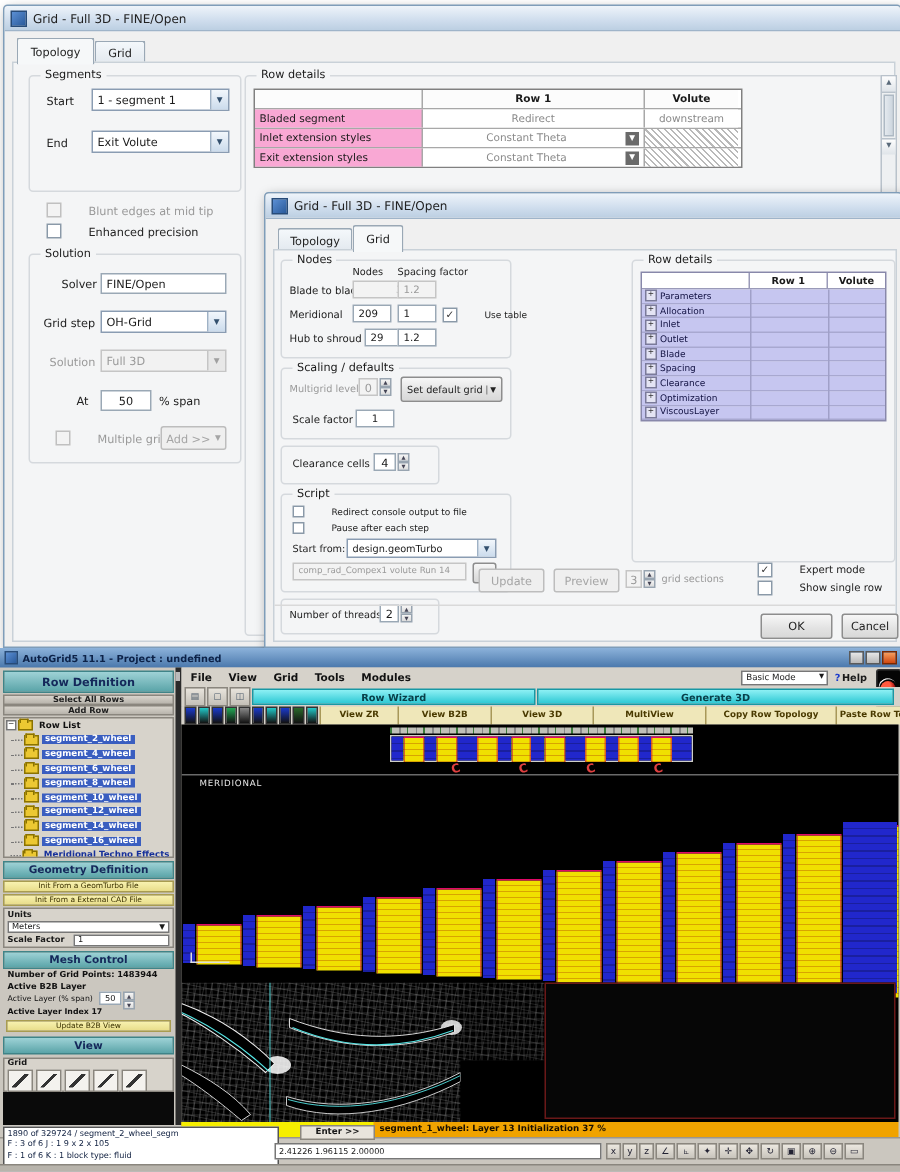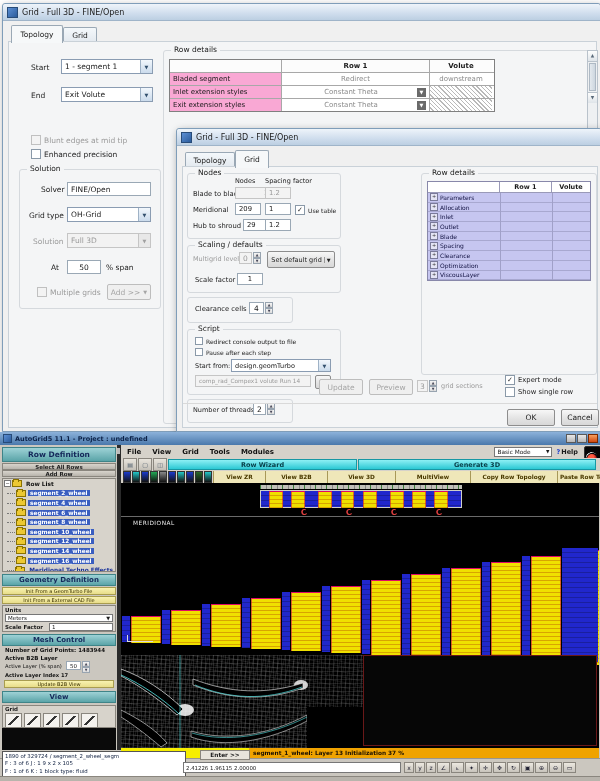--- a/index.html
+++ b/index.html
@@ -30,21 +30,21 @@
        box-sizing:border-box;font-size:7.5px;}
   .combo .ctext{flex:1;padding:0 3px;white-space:nowrap;overflow:hidden;}
   .combo .car{width:11px;align-self:stretch;background:linear-gradient(#f2f7fc,#cbdbec);
        border-left:1px solid #9fb2c6;display:flex;align-items:center;justify-content:center;
        font-size:5px;color:#33506e;}
   .combo.dis{background:#f2f2f2;color:#9a9a9a;border-color:#c5c5c5;}
   .combo.dis .car{background:#e8e8e8;color:#a0a0a0;border-left-color:#c5c5c5;}
   .btn{position:absolute;background:linear-gradient(#f7f7f7,#e2e2e2 60%,#d8d8d8);border:1px solid #8d8d8d;
        border-radius:2px;font-size:7.5px;display:flex;align-items:center;justify-content:center;color:#222;}
   .btn.dis{color:#a5a5a5;border-color:#bdbdbd;background:#efefef;}
-  .cbrow{position:absolute;display:flex;align-items:center;gap:3px;}
+  .cbrow{position:absolute;display:flex;align-items:center;gap:18px;}
   .cb{width:8px;height:8px;border:1px solid #8a99a8;background:#fff;font-size:7px;line-height:8px;
       text-align:center;color:#333;flex:0 0 auto;}
   .cb.dis{border-color:#c0c0c0;background:#f3f3f3;}
   .cb.on::after{content:"✓";}
   .cblbl{font-size:7.5px;color:#222;white-space:nowrap;}
   .cblbl.dim{color:#9a9a9a;}
   .spin{position:absolute;display:flex;}
   .spin .sv{background:#fff;border:1px solid #9aa8b5;font-size:7.5px;display:flex;align-items:center;
       justify-content:center;flex:1;}
   .spin.dis .sv{background:#f3f3f3;color:#9a9a9a;border-color:#c5c5c5;}
@@ -129,20 +129,23 @@
 
   <div class="dlg" id="d1" style="left:2px;top:3px;width:597px;height:427px;z-index:1;">
     <div class="tbar">
       <span class="wicon"></span>
       <span class="ttl">Grid - Full 3D - FINE/Open</span>
     </div>
     <div class="tab on" style="left:8px;top:21px;width:50px;">Topology</div>
     <div class="tab" style="left:60px;top:23px;width:32px;">Grid</div>
     <div class="page" style="left:5px;top:37px;right:3px;bottom:3px;"></div>
 
+    <div class="g" style="left:16px;top:46px;width:140px;height:76px;">
+      <span class="legend">Segments</span>
+    </div>
     <div class="lbl" style="left:28px;top:59px;">Start</div>
     <div class="combo" style="left:58px;top:55px;width:92px;height:15px;">
       <span class="ctext">1 - segment    1</span>
       <span class="car">▼</span>
     </div>
     <div class="lbl" style="left:28px;top:87px;">End</div>
     <div class="combo" style="left:58px;top:83px;width:92px;height:15px;">
       <span class="ctext">Exit Volute</span>
       <span class="car">▼</span>
     </div>
@@ -186,21 +189,21 @@
     <div class="cbrow" style="left:28px;top:145px;">
       <span class="cb"></span>
       <span class="cblbl">Enhanced precision</span>
     </div>
 
     <div class="g" style="left:16px;top:165px;width:140px;height:138px;">
       <span class="legend">Solution</span>
     </div>
     <div class="lbl" style="left:38px;top:181px;">Solver</div>
     <div class="fld" style="left:64px;top:178px;width:84px;height:14px;">FINE/Open</div>
-    <div class="lbl" style="left:26px;top:207px;">Grid type</div>
+    <div class="lbl" style="left:26px;top:207px;">Grid step</div>
     <div class="combo" style="left:64px;top:203px;width:84px;height:15px;">
       <span class="ctext">OH-Grid</span>
       <span class="car">▼</span>
     </div>
     <div class="lbl dim" style="left:30px;top:233px;">Solution</div>
     <div class="combo dis" style="left:64px;top:229px;width:84px;height:15px;">
       <span class="ctext">Full 3D</span>
       <span class="car">▼</span>
     </div>
     <div class="lbl" style="left:48px;top:259px;">At</div>

